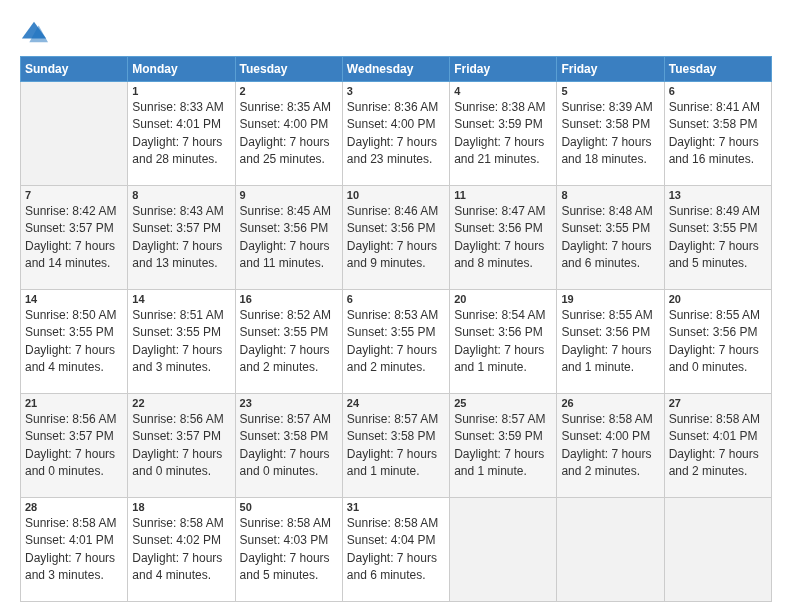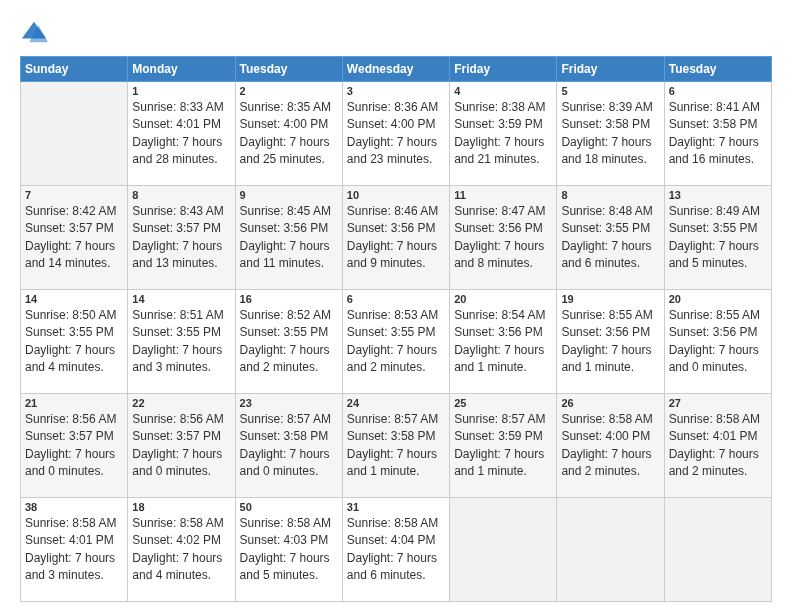--- a/index.html
+++ b/index.html
@@ -246,21 +246,21 @@
             <span class="day-number">26</span>
             <div class="day-info">Sunrise: 8:58 AM<br>Sunset: 4:00 PM<br>Daylight: 7 hours and 2 minutes.</div>
           </td>
           <td>
             <span class="day-number">27</span>
             <div class="day-info">Sunrise: 8:58 AM<br>Sunset: 4:01 PM<br>Daylight: 7 hours and 2 minutes.</div>
           </td>
         </tr>
         <tr>
           <td>
-            <span class="day-number">38</span>
+            <span class="day-number">28</span>
             <div class="day-info">Sunrise: 8:58 AM<br>Sunset: 4:01 PM<br>Daylight: 7 hours and 3 minutes.</div>
           </td>
           <td>
             <span class="day-number">18</span>
             <div class="day-info">Sunrise: 8:58 AM<br>Sunset: 4:02 PM<br>Daylight: 7 hours and 4 minutes.</div>
           </td>
           <td>
             <span class="day-number">50</span>
             <div class="day-info">Sunrise: 8:58 AM<br>Sunset: 4:03 PM<br>Daylight: 7 hours and 5 minutes.</div>
           </td>

